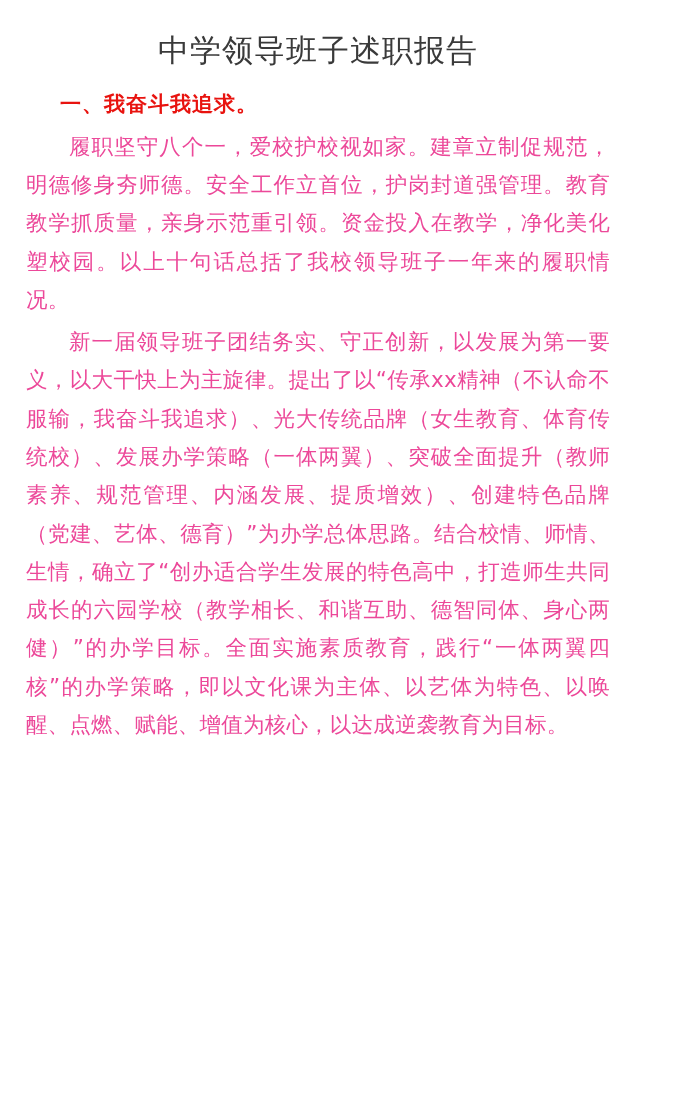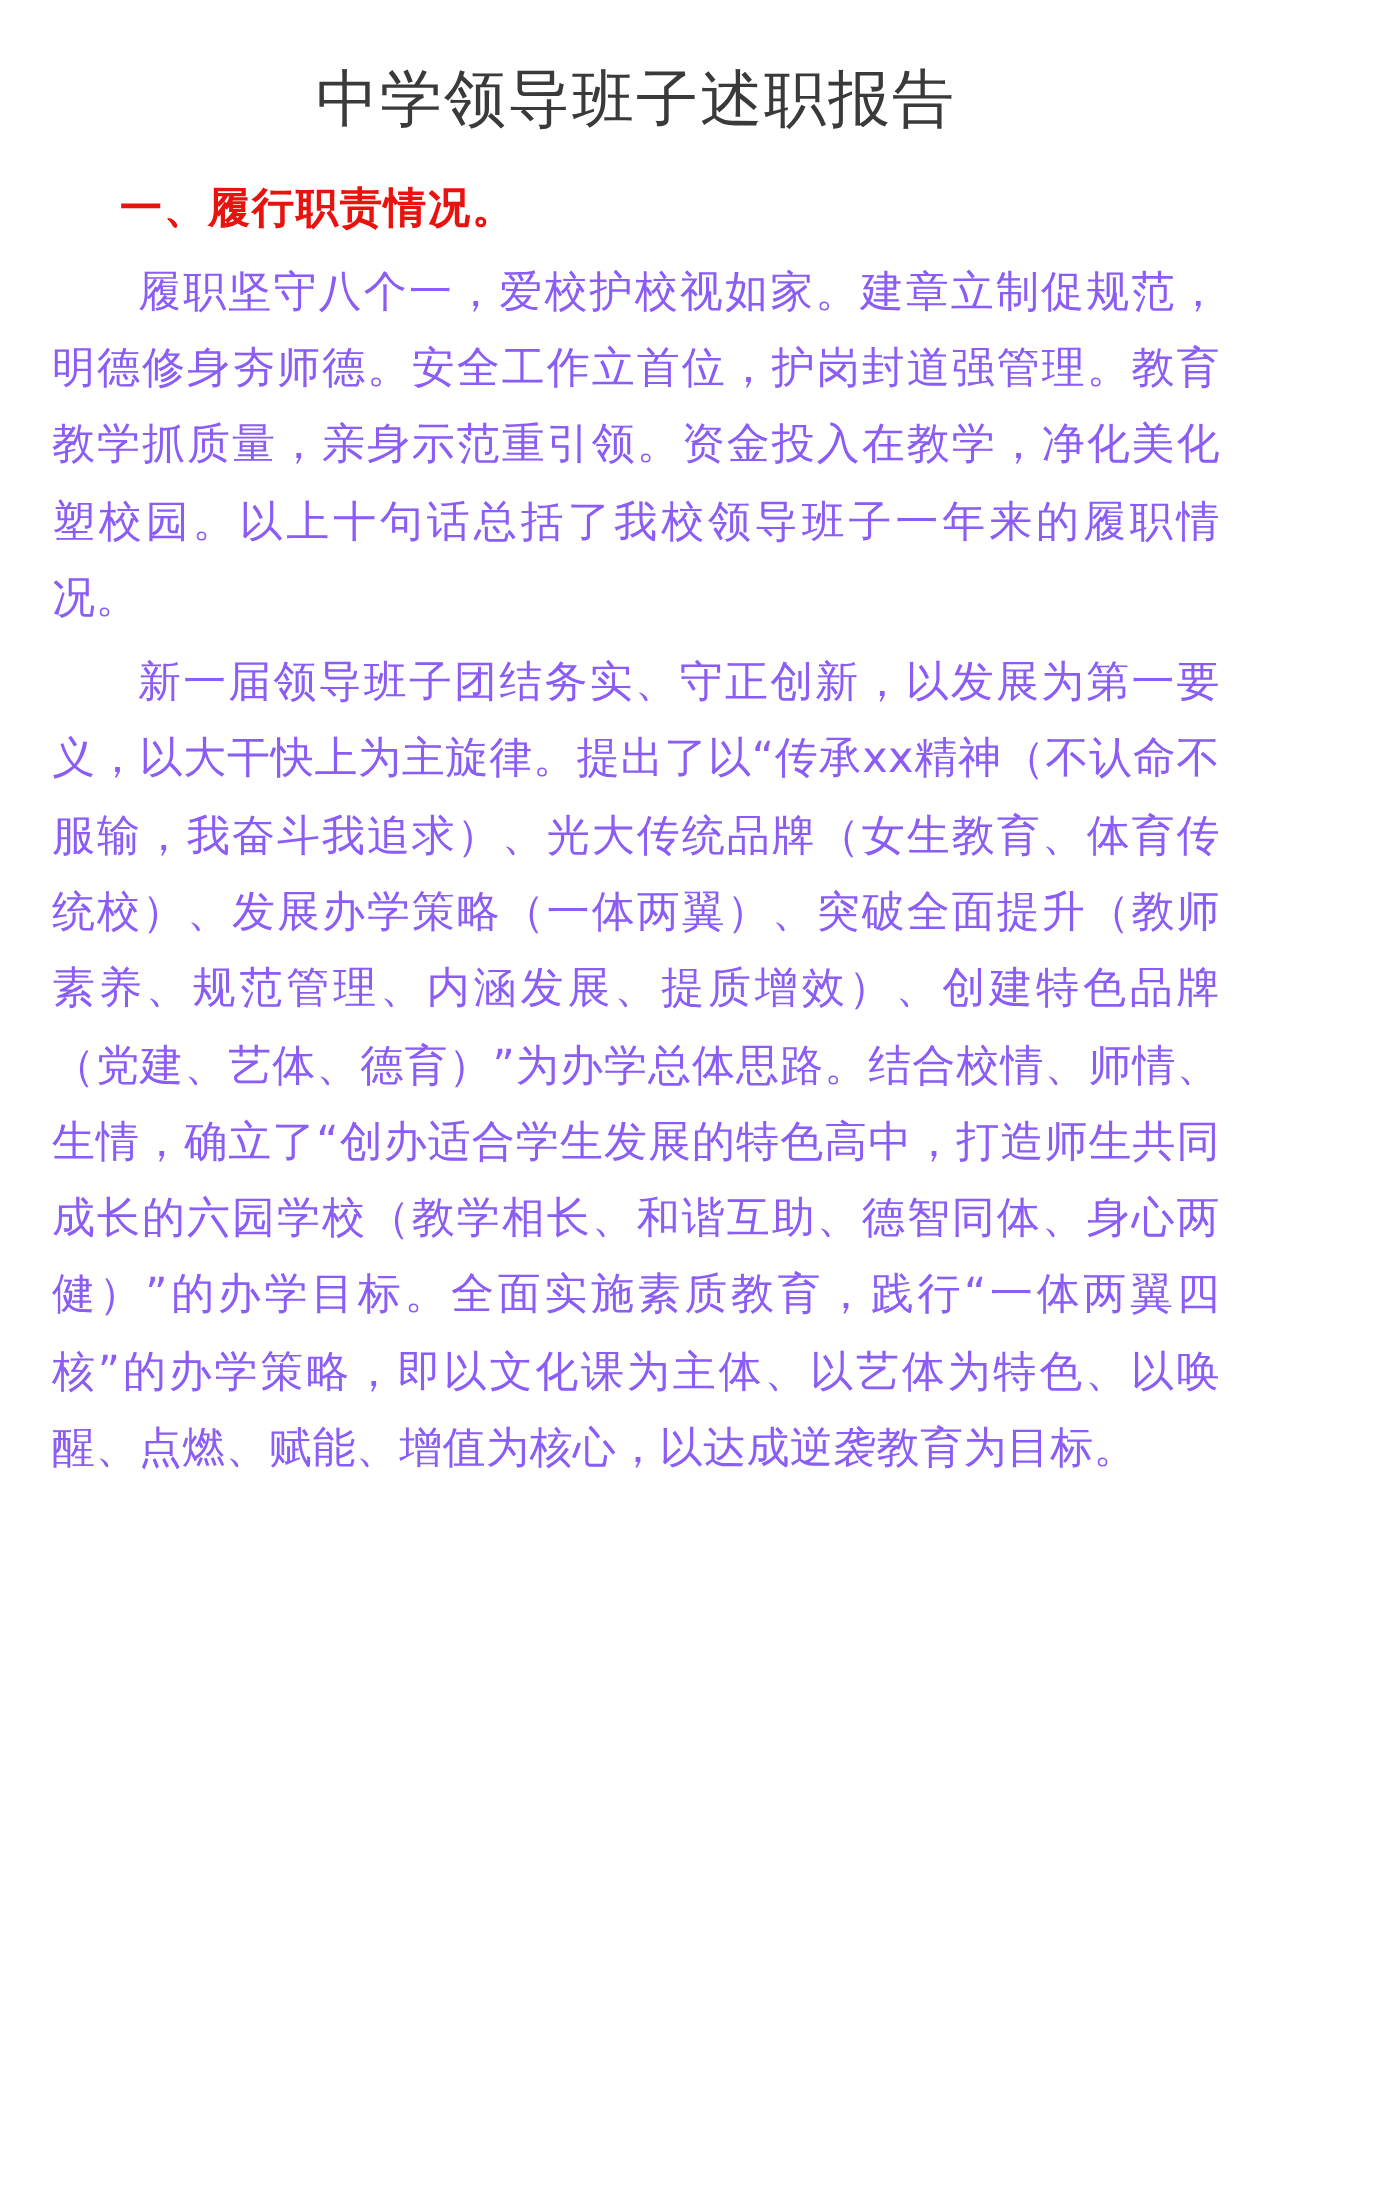--- a/index.html
+++ b/index.html
@@ -37,35 +37,35 @@
     font-weight: bold;
     letter-spacing: 1px;
     margin: 14px 0 10px 34px;
     font-family: "DejaVu Sans", "Liberation Sans", sans-serif;
   }
   .para {
     font-size: 21.5px;
     line-height: 1.78;
     text-align: justify;
     text-justify: inter-ideograph;
-    color: #8b5cf6;
+    color: #ec4899;
     margin: 0 0 4px 0;
     text-indent: 2em;
     font-family: "DejaVu Sans", "Liberation Sans", sans-serif;
     letter-spacing: 0.2px;
     word-break: break-all;
   }
 </style>
 </head>
 <body>
 
 <div class="page">
 
   <h1 class="doc-title">中学领导班子述职报告</h1>
 
-  <h2 class="section-heading">一、履行职责情况。</h2>
+  <h2 class="section-heading">一、我奋斗我追求。</h2>
 
   <p class="para">履职坚守八个一，爱校护校视如家。建章立制促规范，明德修身夯师德。安全工作立首位，护岗封道强管理。教育教学抓质量，亲身示范重引领。资金投入在教学，净化美化塑校园。以上十句话总括了我校领导班子一年来的履职情况。</p>
 
   <p class="para">新一届领导班子团结务实、守正创新，以发展为第一要义，以大干快上为主旋律。提出了以“传承xx精神（不认命不服输，我奋斗我追求）、光大传统品牌（女生教育、体育传统校）、发展办学策略（一体两翼）、突破全面提升（教师素养、规范管理、内涵发展、提质增效）、创建特色品牌（党建、艺体、德育）”为办学总体思路。结合校情、师情、生情，确立了“创办适合学生发展的特色高中，打造师生共同成长的六园学校（教学相长、和谐互助、德智同体、身心两健）”的办学目标。全面实施素质教育，践行“一体两翼四核”的办学策略，即以文化课为主体、以艺体为特色、以唤醒、点燃、赋能、增值为核心，以达成逆袭教育为目标。</p>
 
 
 </div>
 
 </body></html>

